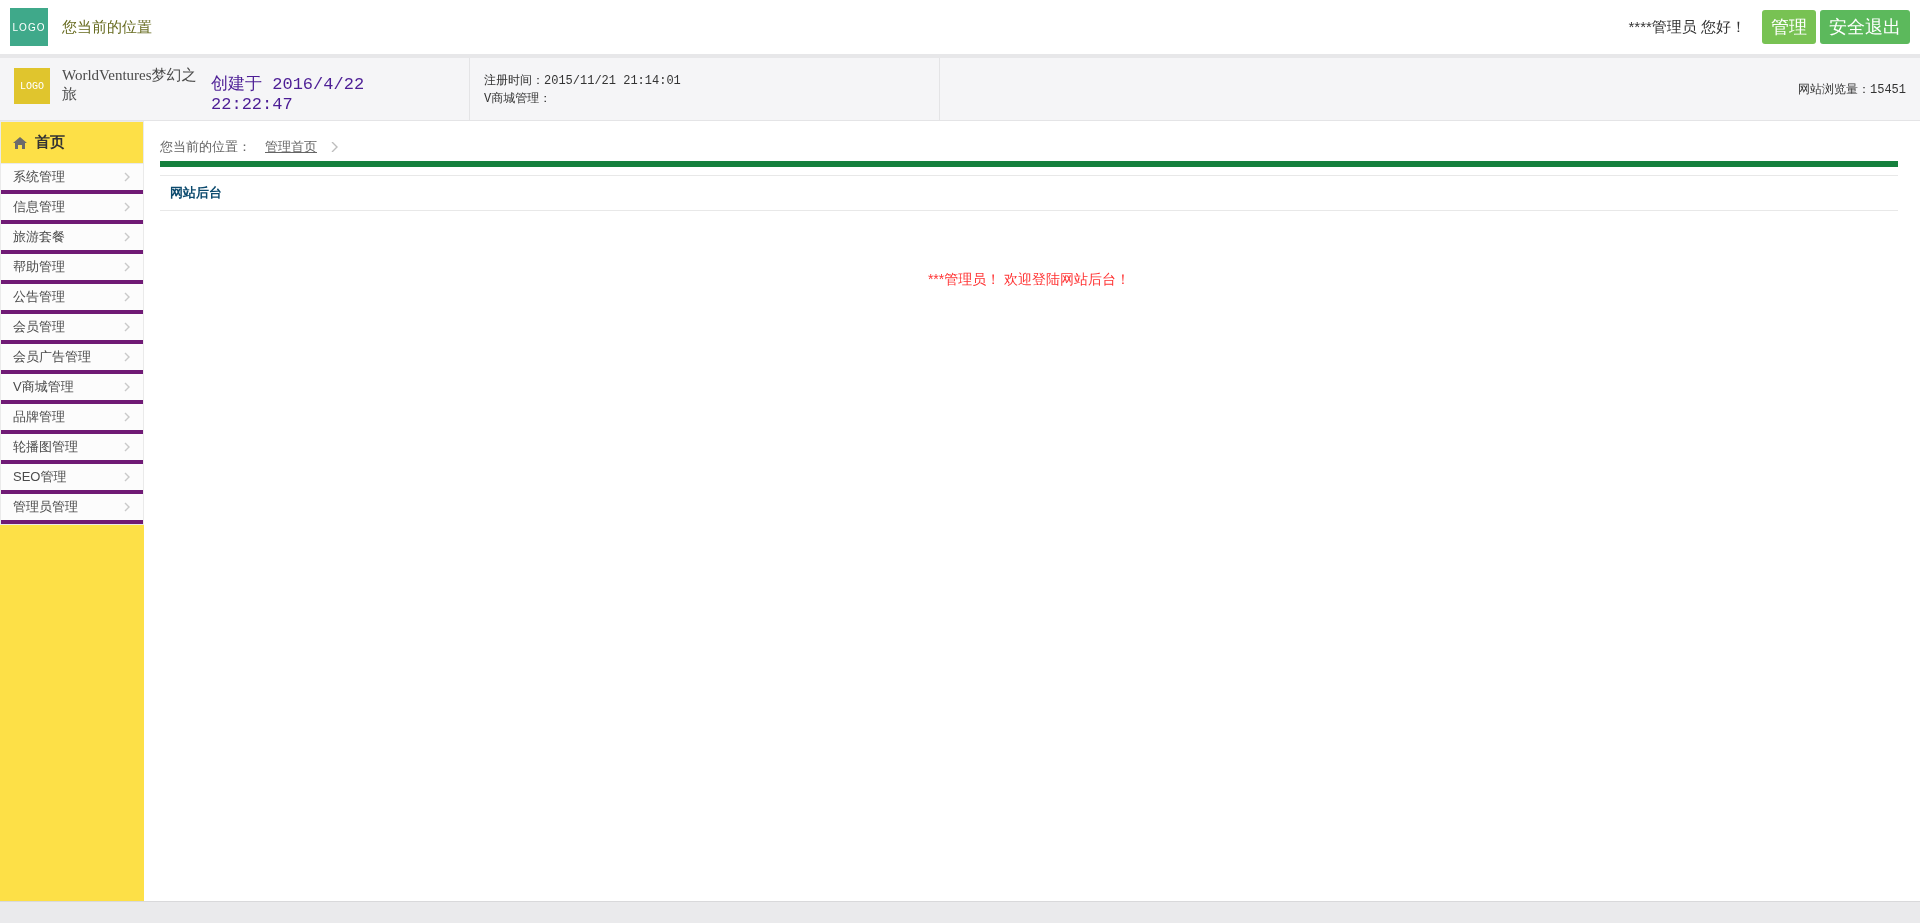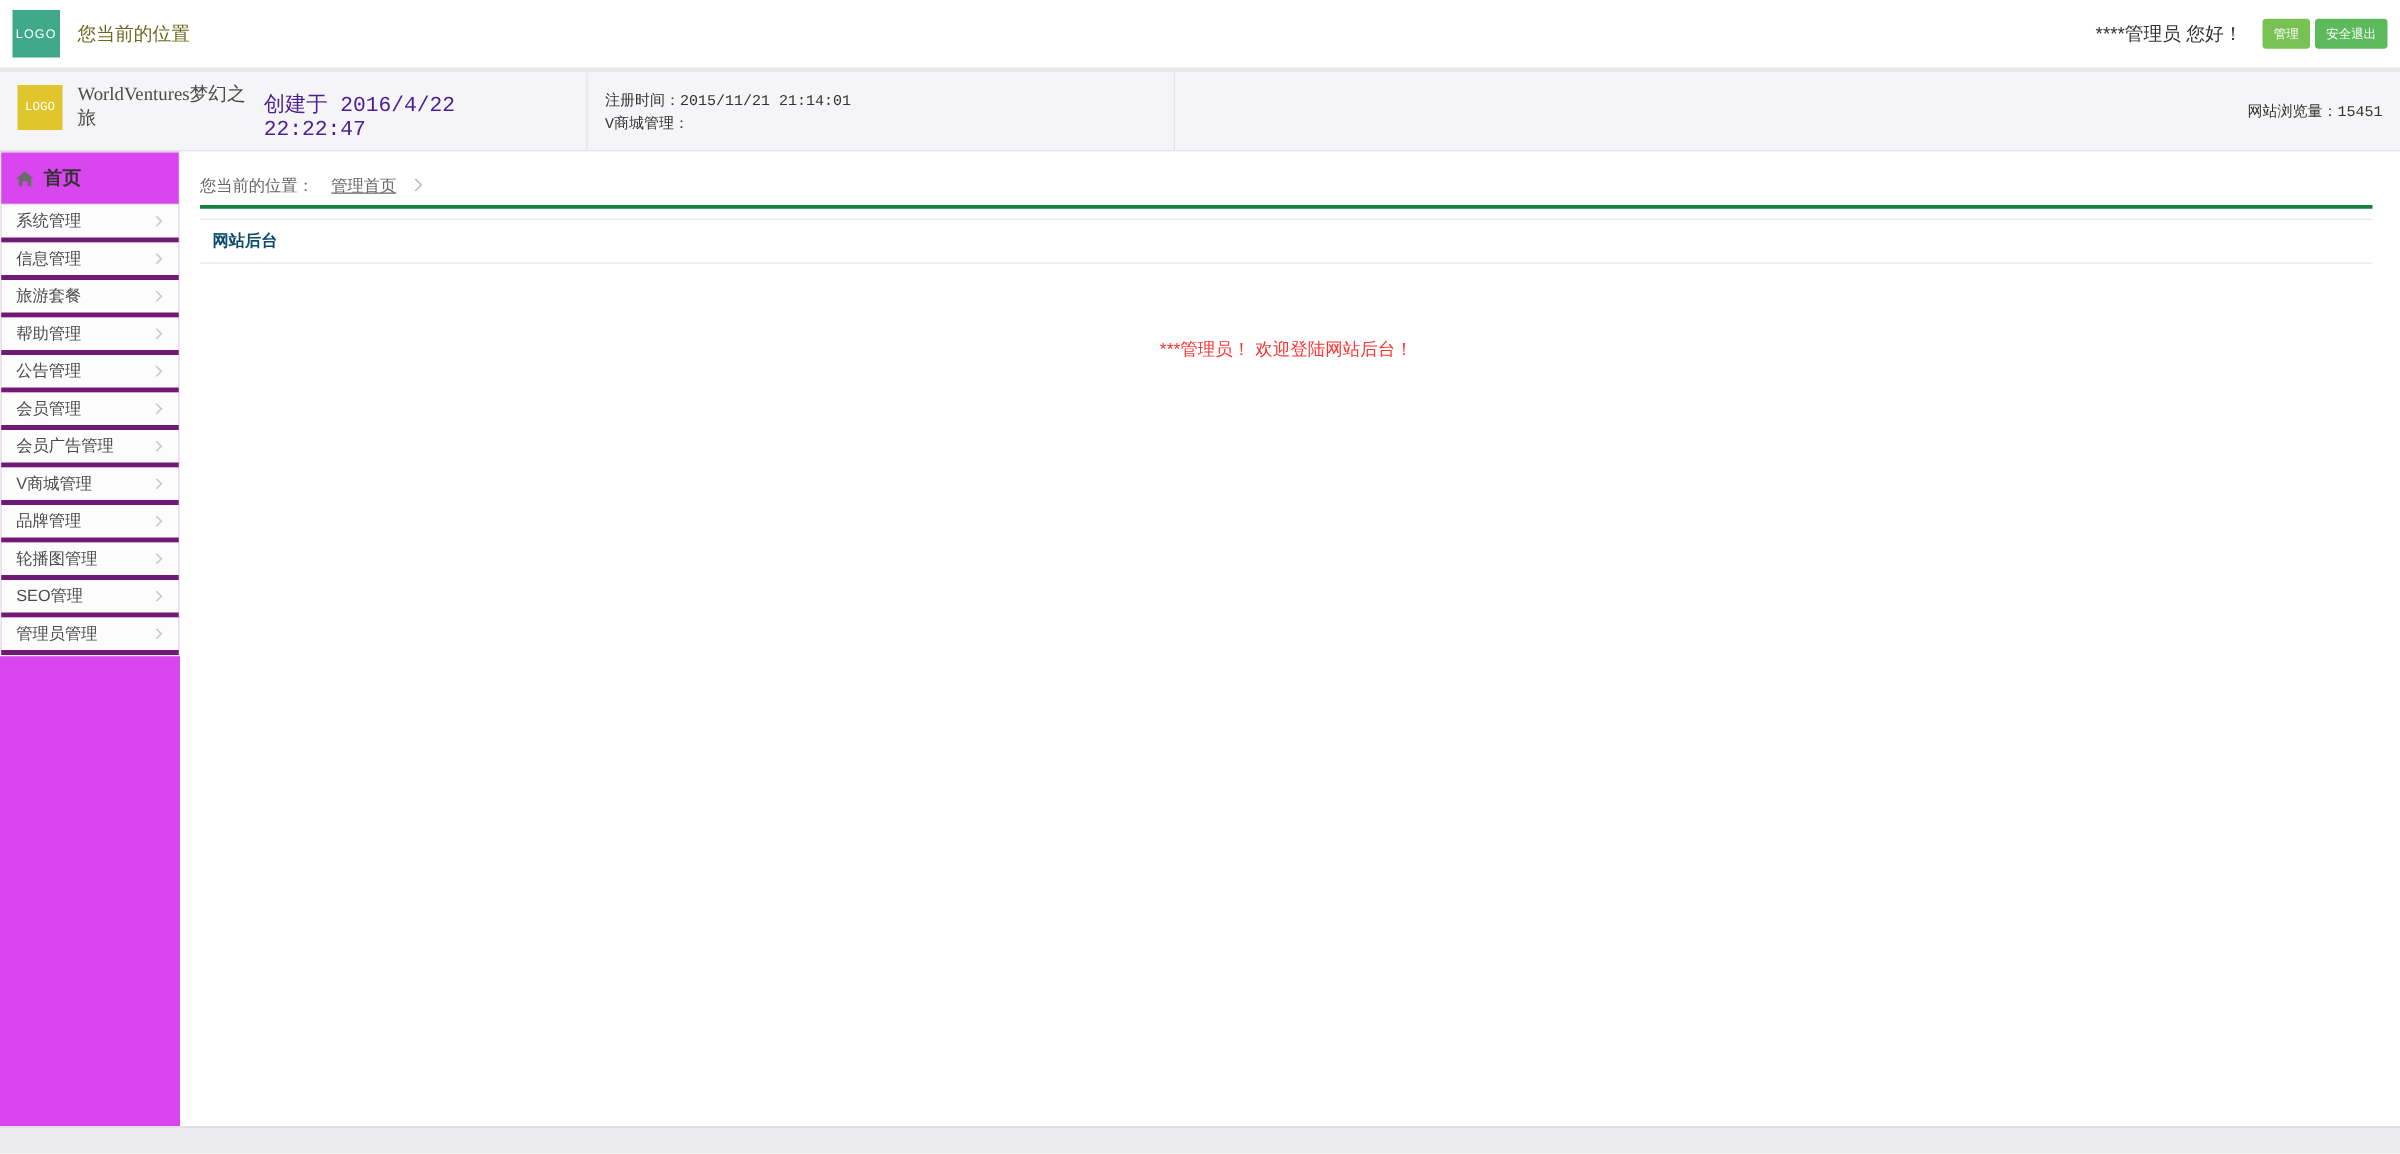--- a/index.html
+++ b/index.html
@@ -5,21 +5,21 @@
 * { margin: 0; padding: 0; box-sizing: border-box; }
 html, body { width: 100%; height: 100%; font-family: "Microsoft YaHei", SimSun, Arial, sans-serif; font-size: 13px; color: #333; background: #fff; }
 body { display: flex; flex-direction: column; min-height: 923px; }
 
 
 .top-header { display: flex; align-items: center; height: 58px; padding: 0 10px; background: #fff; border-bottom: 4px solid #e7e7e9; }
 .top-logo-tile { width: 38px; height: 38px; background: #3fa98a; color: #fff; font-size: 10px; display: flex; align-items: center; justify-content: center; letter-spacing: 1px; }
 .top-brand { margin-left: 14px; font-size: 15px; color: #676b20; font-family: SimSun, serif; }
 .top-spacer { flex: 1; }
 .top-greeting { font-size: 15px; color: #333; margin-right: 12px; white-space: nowrap; }
-.top-btn { border: none; color: #fff; font-size: 10px; padding: 5px 9px; border-radius: 3px; cursor: pointer; margin-left: 4px; }
+.top-btn { border: none; color: #fff; font-size: 18px; padding: 5px 9px; border-radius: 3px; cursor: pointer; margin-left: 4px; }
 .top-btn.manage { background: #78c253; }
 .top-btn.logout { background: #5cb95c; }
 
 
 .info-bar { display: flex; background: #f5f5f7; border-bottom: 1px solid #e4e4e6; min-height: 56px; font-family: SimSun, "Courier New", monospace; }
 .info-col { padding: 8px 14px 6px 14px; border-right: 1px solid #e4e4e6; display: flex; flex-direction: column; justify-content: center; }
 .info-col:last-child { border-right: none; align-items: flex-end; }
 .info-col-a { width: 470px; flex-direction: row; align-items: flex-start; }
 .info-col-b { width: 470px; }
 .info-col-c { flex: 1; }
@@ -27,30 +27,30 @@
 .info-a-body { flex: 1; display: flex; }
 .site-title { font-size: 15px; color: #4b4b4b; font-family: SimSun, serif; }
 .created-at { align-self: flex-end; font-size: 17px; color: #4c1d95; margin-top: 6px; }
 .info-line { font-size: 12px; color: #333; line-height: 18px; }
 .info-line .v { }
 
 
 .main { flex: 1; display: flex; }
 
 
-.sidebar { width: 144px; background: #d946ef; }
+.sidebar { width: 144px; background: #fde047; }
 .home-row { height: 42px; display: flex; align-items: center; padding: 0 12px; font-size: 15px; font-weight: bold; color: #333; border-bottom: 1px solid #eaeaea; }
 .home-icon { width: 14px; height: 12px; margin-right: 8px; }
 .menu-item { height: 30px; display: flex; align-items: center; padding: 0 12px; font-size: 13px; color: #4b4b4b; background: #fcfcfc; border-bottom: 4px solid #701a75; cursor: pointer; position: relative; }
 .menu-item .chev { margin-left: auto; color: #c9c9c9; }
 .sidebar-wrap { border: 1px solid #eaeaea; }
 
 
 .content { flex: 1; padding: 12px 22px 0 16px; }
-.breadcrumb { display: flex; align-items: center; height: 34px; font-size: 13px; color: #666; border-bottom: 3px solid #15803d; }
+.breadcrumb { display: flex; align-items: center; height: 34px; font-size: 13px; color: #666; border-bottom: 6px solid #15803d; }
 .breadcrumb .bc-label { color: #666; }
 .breadcrumb .bc-link { color: #666; margin: 0 14px; }
 .breadcrumb .bc-sep { color: #bdbdbd; }
 .panel { border: 1px solid #e8e8e8; margin-top: 8px; }
 .panel-head { padding: 8px 10px; font-size: 13px; font-weight: bold; color: #0c4a6e; border-bottom: 1px solid #e8e8e8; background: #fff; }
 .panel-body { text-align: center; padding: 60px 10px; font-size: 14px; color: #f33; }
 
 
 .footer { height: 22px; background: #eaeaec; border-top: 1px solid #d9d9db; }
 

